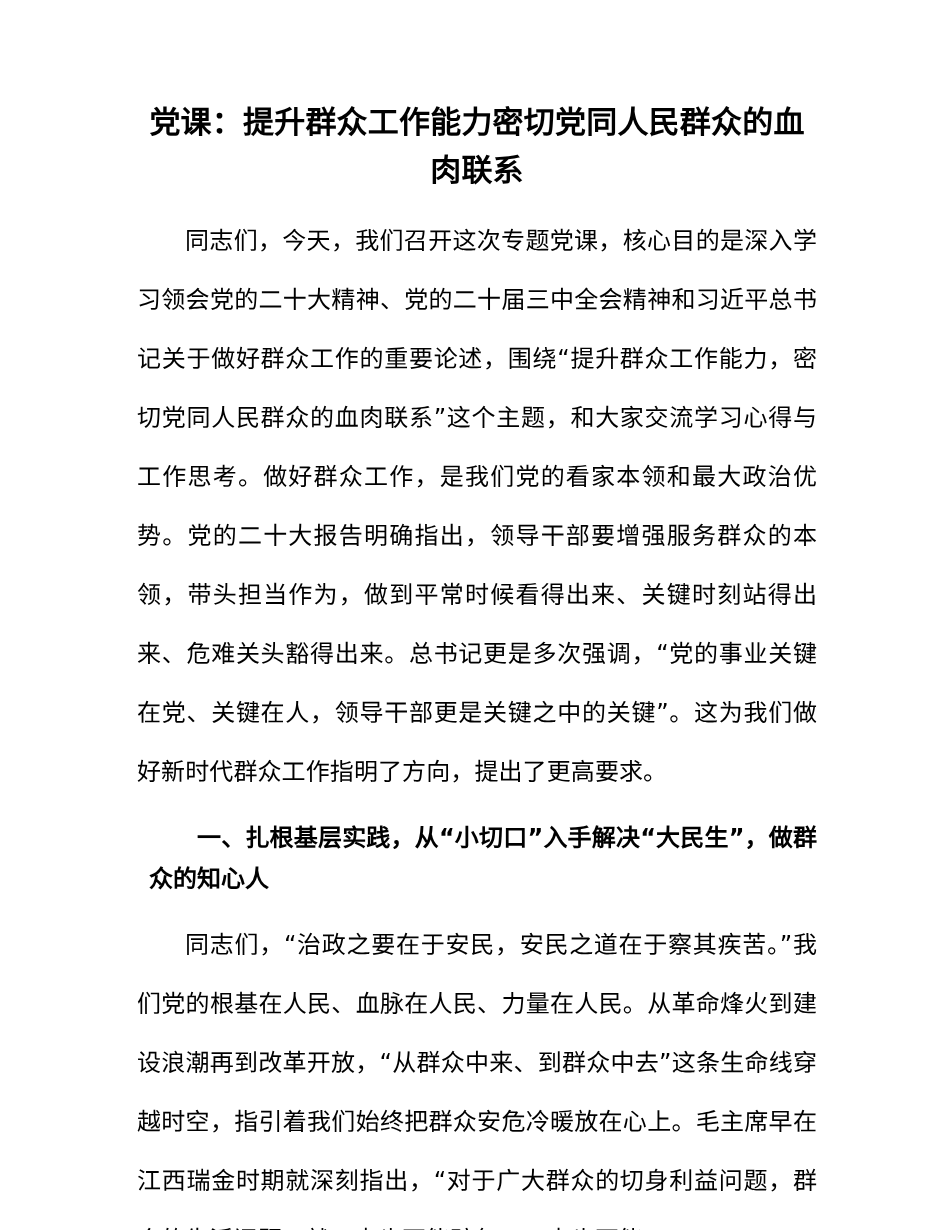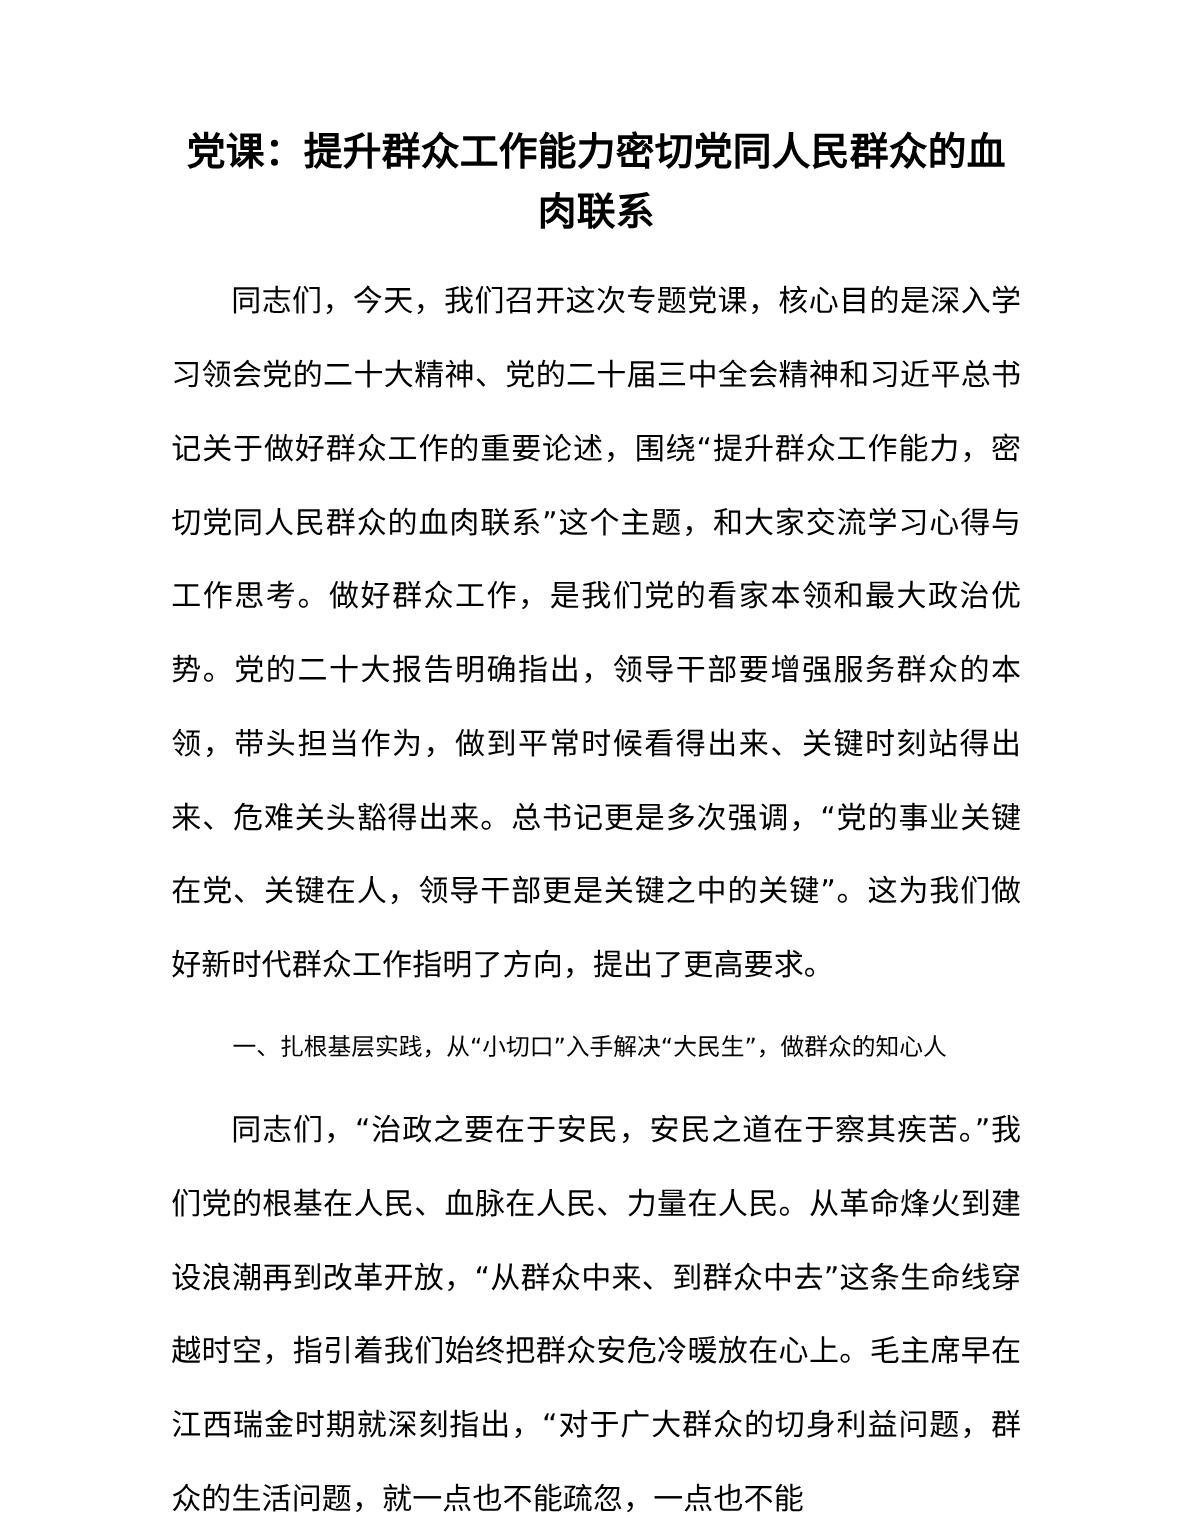--- a/index.html
+++ b/index.html
@@ -54,27 +54,27 @@
     text-indent: 48px;
     word-break: break-all;
     letter-spacing: 0.1px;
   }
 
   .para.gap-before {
     margin-top: 16px;
   }
 
   .heading {
-    font-size: 19px;
+    font-size: 24px;
     line-height: 41.2px;
-    font-weight: normal;
+    font-weight: bold;
     text-align: justify;
     text-justify: inter-ideograph;
     text-align-last: left;
-    margin: 16px 0 2px 1px;
+    margin: 16px 0 2px 12px;
     text-indent: 48px;
     word-break: break-all;
   }
 </style>
 </head>
 <body>
 
 <div class="page">
   <div class="content">
 

